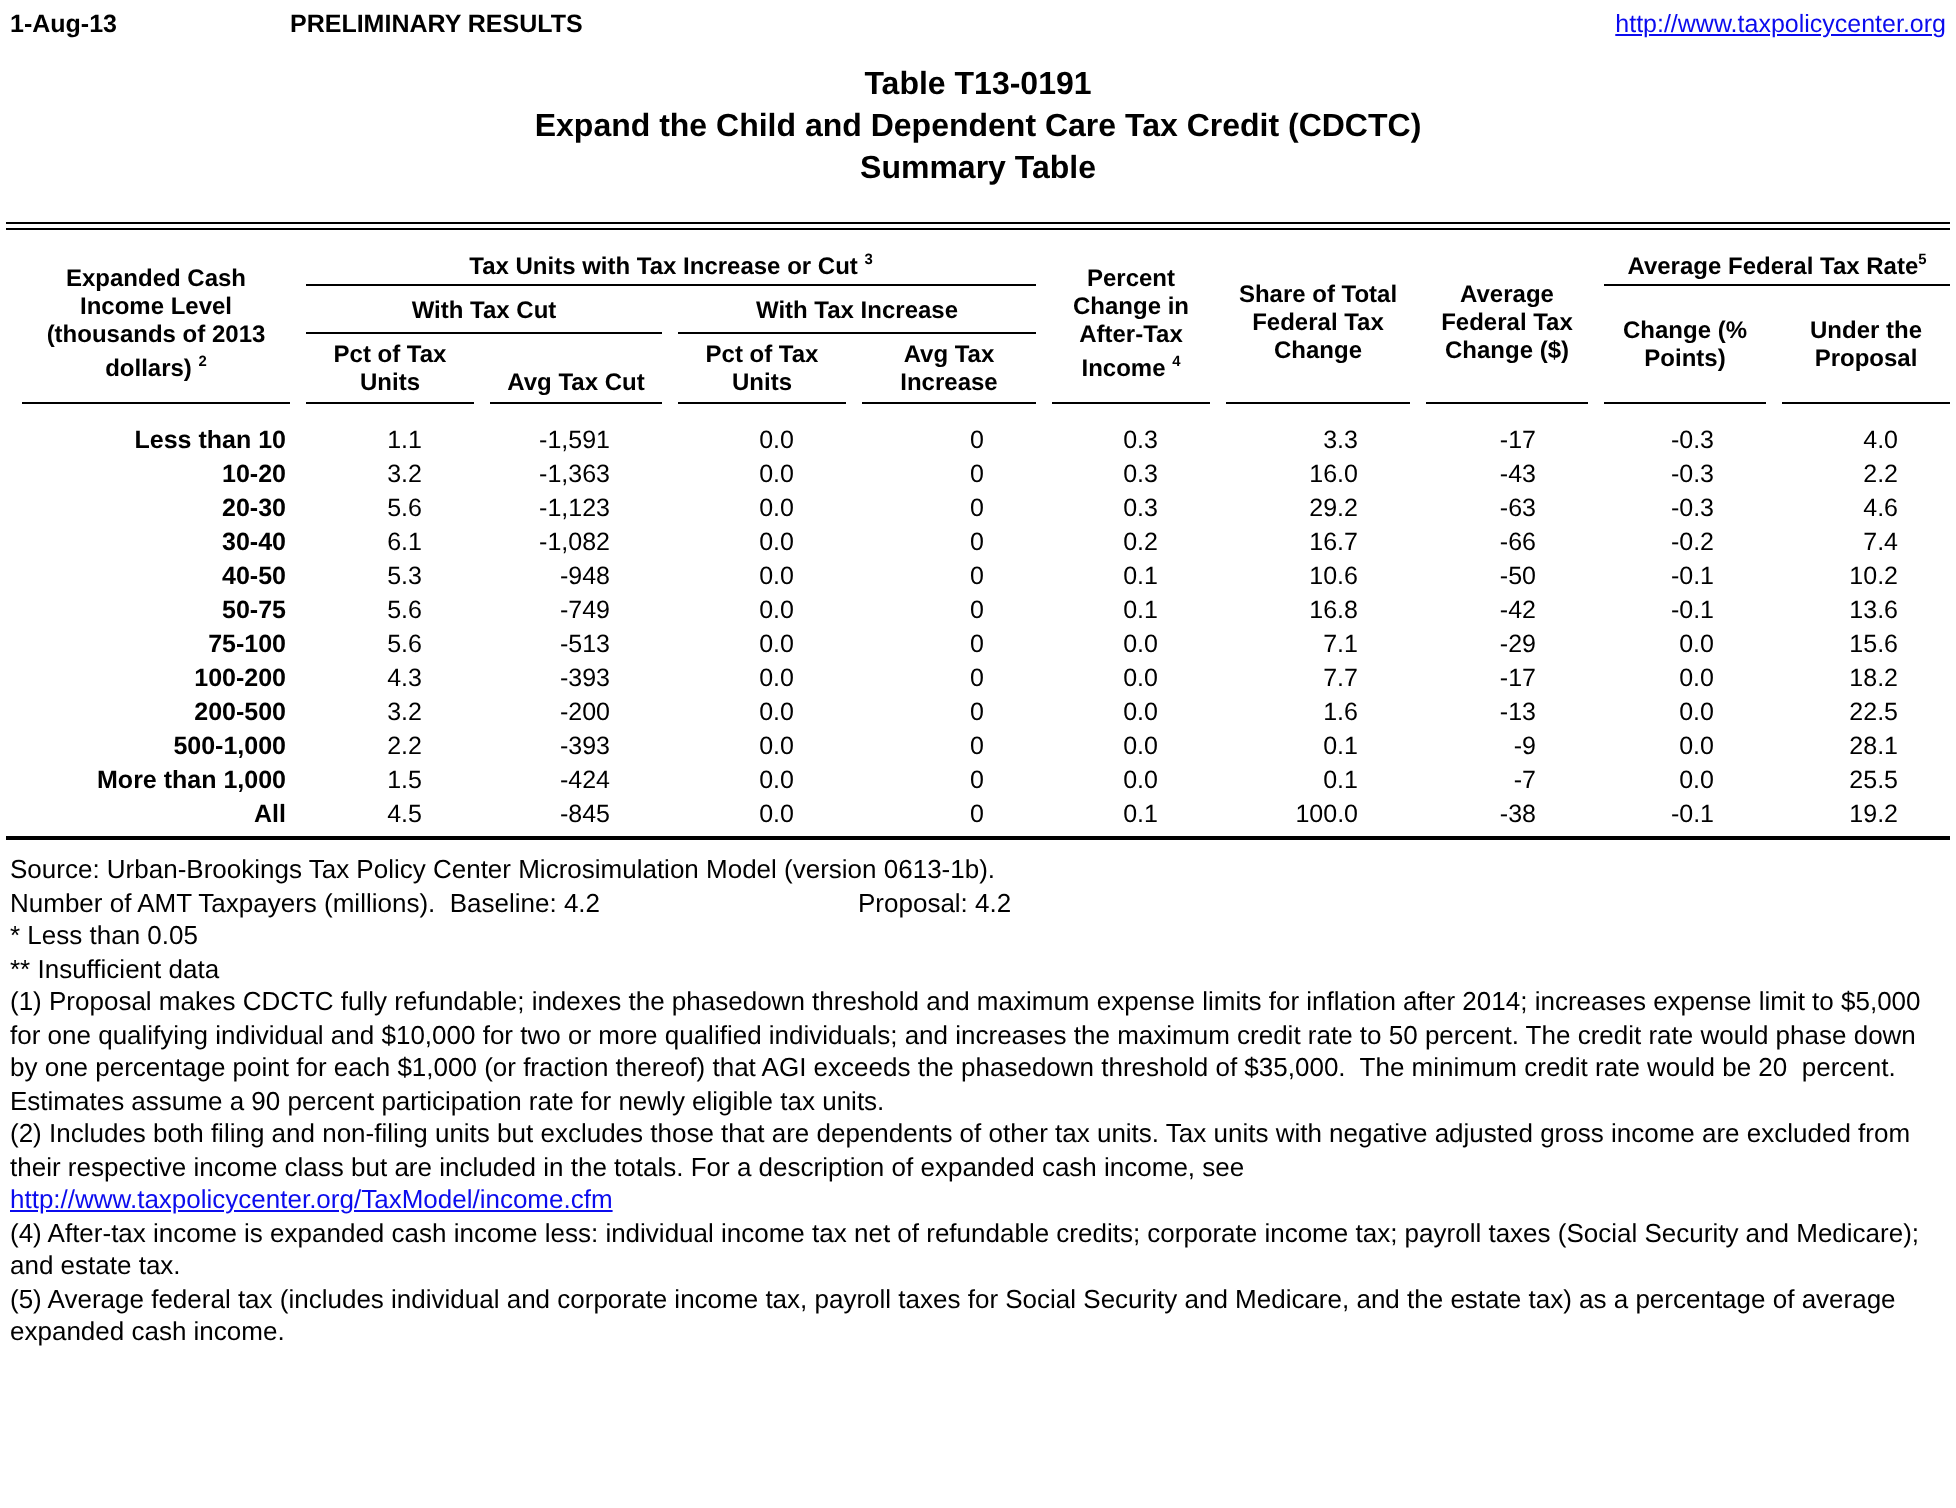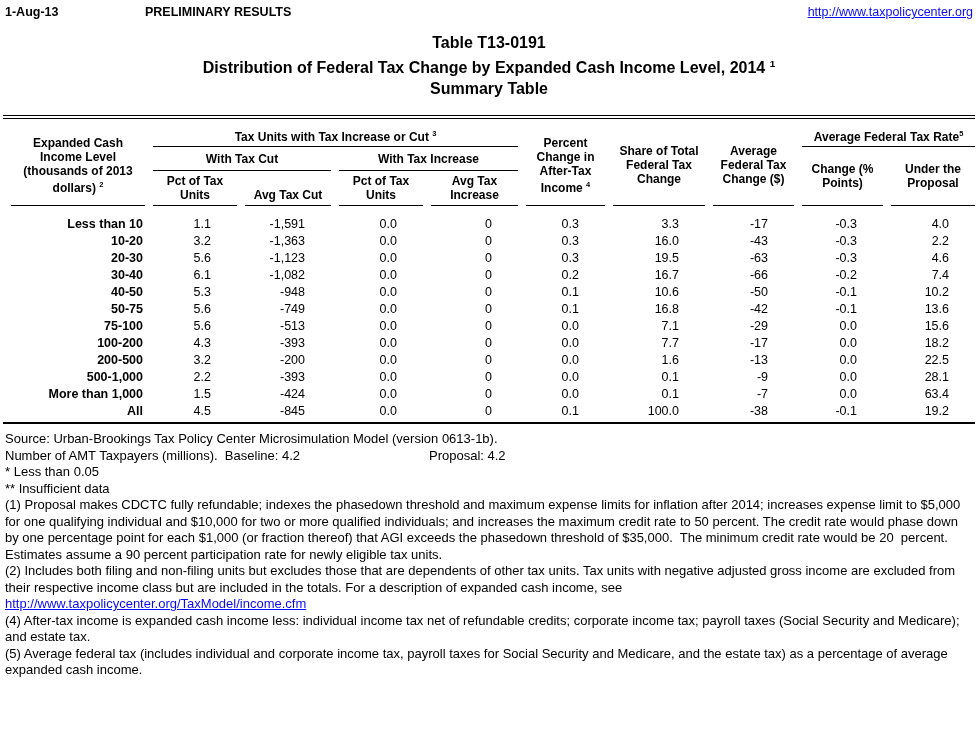--- a/index.html
+++ b/index.html
@@ -53,21 +53,21 @@
 
   <div class="topbar">
     <span class="date">1-Aug-13</span>
     <span>PRELIMINARY RESULTS</span>
     <span class="spacer"></span>
     <a class="link">http://www.taxpolicycenter.org</a>
   </div>
 
   <div class="titles">
     <div class="t">Table T13-0191</div>
-    <div class="t"><span>Distribution of Federal Tax Change by Expanded Cash Income Level, 2014 </span><sup>1</sup></div>
+    <div class="t">Expand the Child and Dependent Care Tax Credit (CDCTC)</div>
     <div class="t">Summary Table</div>
   </div>
 
   <div class="tablewrap">
     <table>
       <colgroup>
         <col style="width:134px">
           <col style="width:84px">
           <col style="width:86px">
           <col style="width:84px">
@@ -125,21 +125,21 @@
             <td>-0.3</td>
             <td>2.2</td>
           </tr>
           <tr>
             <td class="rowlabel">20-30</td>
             <td>5.6</td>
             <td>-1,123</td>
             <td>0.0</td>
             <td>0</td>
             <td>0.3</td>
-            <td>19.5</td>
+            <td>29.2</td>
             <td>-63</td>
             <td>-0.3</td>
             <td>4.6</td>
           </tr>
           <tr>
             <td class="rowlabel">30-40</td>
             <td>6.1</td>
             <td>-1,082</td>
             <td>0.0</td>
             <td>0</td>
@@ -224,21 +224,21 @@
           <tr>
             <td class="rowlabel">More than 1,000</td>
             <td>1.5</td>
             <td>-424</td>
             <td>0.0</td>
             <td>0</td>
             <td>0.0</td>
             <td>0.1</td>
             <td>-7</td>
             <td>0.0</td>
-            <td>63.4</td>
+            <td>25.5</td>
           </tr>
           <tr>
             <td class="rowlabel">All</td>
             <td>4.5</td>
             <td>-845</td>
             <td>0.0</td>
             <td>0</td>
             <td>0.1</td>
             <td>100.0</td>
             <td>-38</td>

